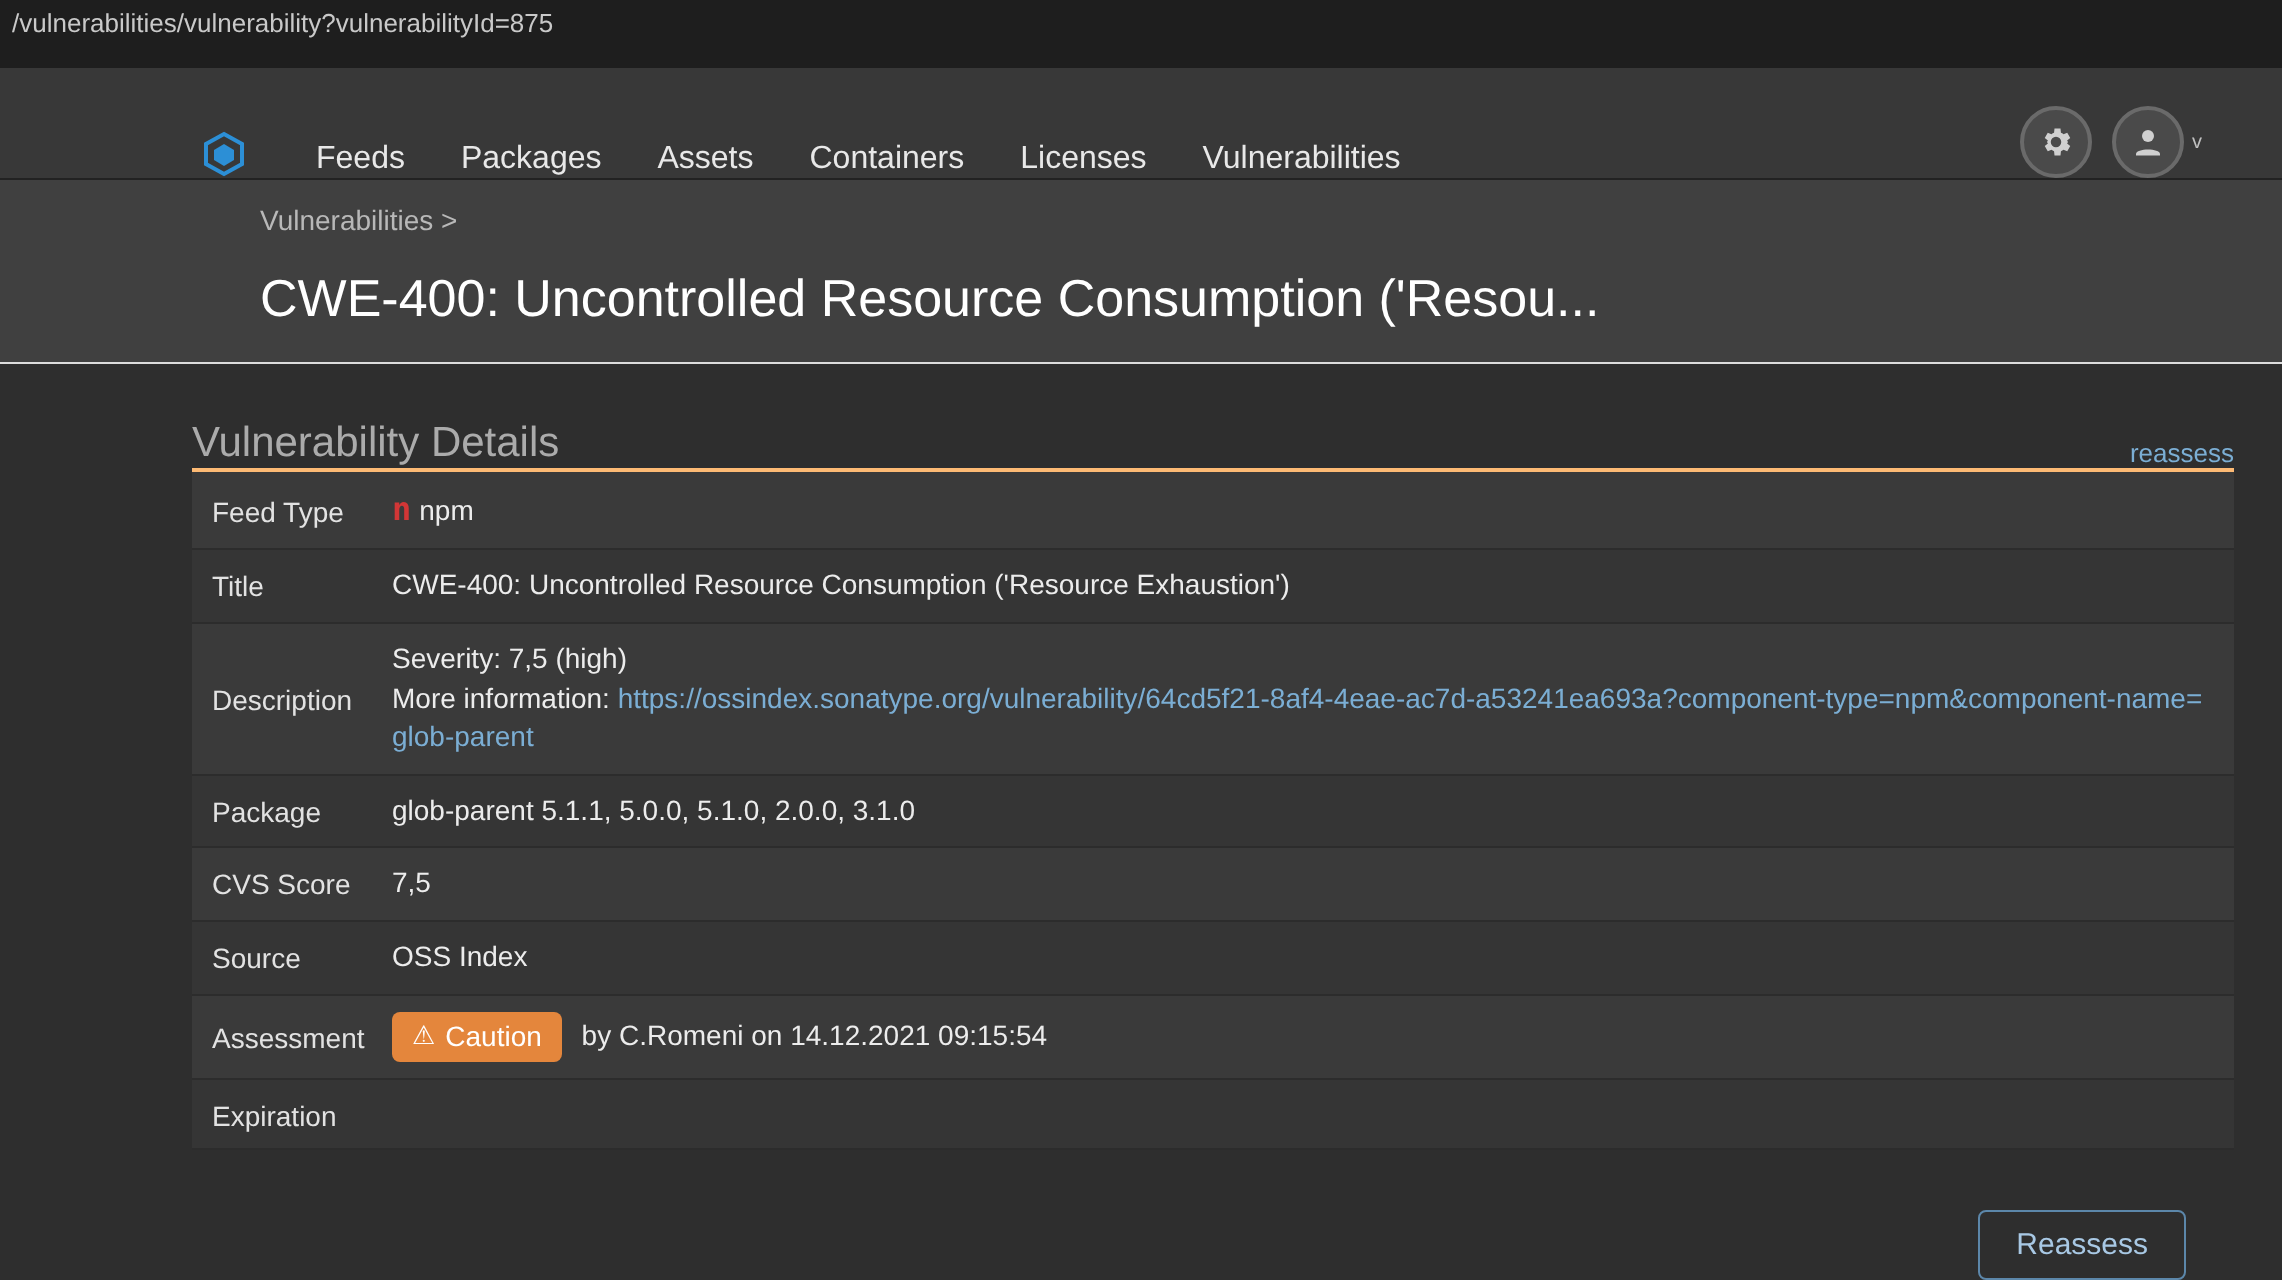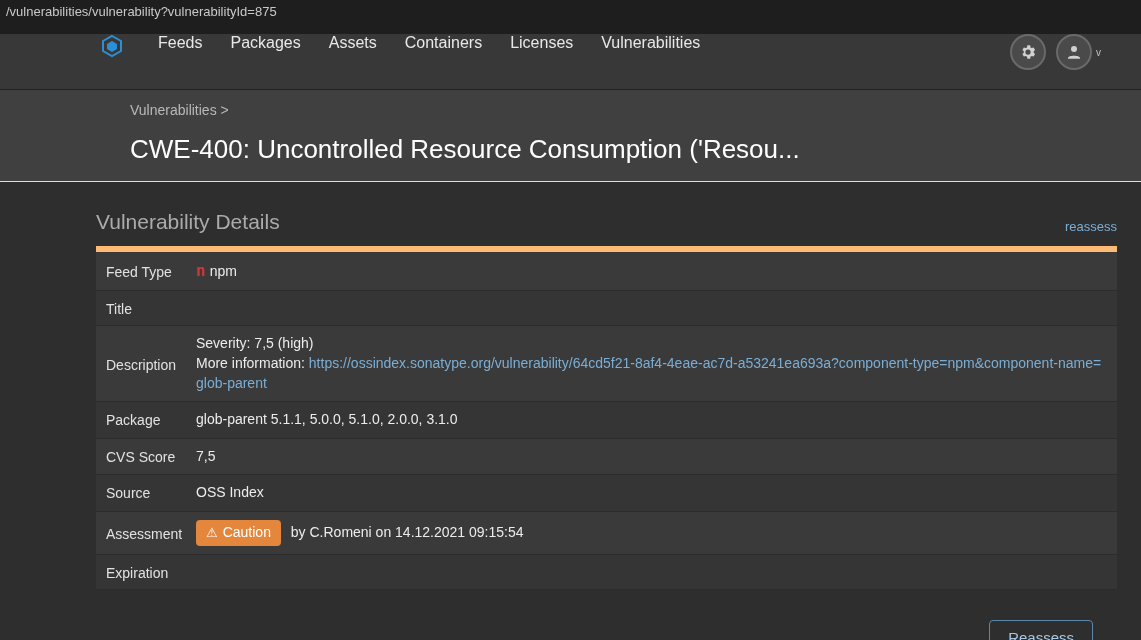--- a/index.html
+++ b/index.html
@@ -31,21 +31,21 @@
     background:var(--bg-top);
     color:#c9c9c9;
     font-size:13px;
     padding:4px 6px 15px 6px;
     font-family:"Segoe UI",Arial,sans-serif;
   }
   .top-nav{
     background:var(--bg-nav);
     height:56px;
     display:flex;
-    align-items:flex-start;
+    align-items:flex-end;
     padding:0 40px 0 100px;
     border-bottom:1px solid #222;
   }
   .logo-hex{
     width:24px;height:24px;margin-right:34px;
     display:flex;align-items:center;justify-content:center;
   }
   .logo-hex svg{display:block}
   .nav-items{display:flex;gap:28px;flex:1}
   .nav-item{color:var(--text);font-size:16px;cursor:pointer}
@@ -68,22 +68,22 @@
   .breadcrumb a{color:var(--text-dim);text-decoration:none}
   .page-title{
     font-size:26px;font-weight:400;color:#fff;
     white-space:nowrap;overflow:hidden;
   }
   .content{
     padding:10px 24px 40px 96px;
   }
   .section-head{
     display:flex;justify-content:space-between;align-items:flex-end;
-    border-bottom:6px solid #fdba74;
-    padding-bottom:12px;margin-bottom:0;
+    border-bottom:2px solid #fdba74;
+    padding-bottom:0;margin-bottom:0;
     margin-top:18px;
   }
   .section-title{
     font-size:21px;color:var(--text-head);font-weight:400;
   }
   .reassess-link{color:var(--link);font-size:13px;cursor:pointer}
   .detail-row{
     display:flex;align-items:flex-start;
     padding:8px 10px;
     border-bottom:1px solid #2c2c2c;
@@ -179,20 +179,21 @@
 
     <div class="detail-row align-center">
       <div class="row-key">Feed Type</div>
       <div class="row-val">
         <span class="npm-n">n</span><span>npm</span>
       </div>
     </div>
 
     <div class="detail-row">
       <div class="row-key">Title</div>
+      <div class="row-val">CWE-400: Uncontrolled Resource Consumption ('Resource Exhaustion')</div>
     </div>
 
     <div class="detail-row">
       <div class="row-key" style="align-self:center">Description</div>
       <div class="row-val">
         <div>Severity: 7,5 (high)</div>
         <div>
           <span>More information: </span><a class="info-link">https://ossindex.sonatype.org/vulnerability/64cd5f21-8af4-4eae-ac7d-a53241ea693a?component-type=npm&amp;component-name=glob-parent</a>
         </div>
       </div>

